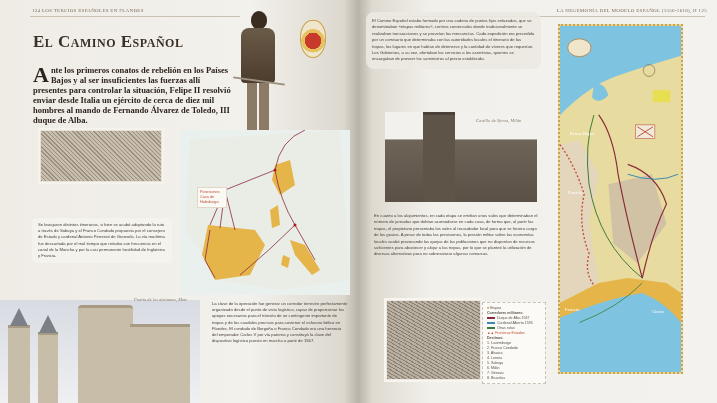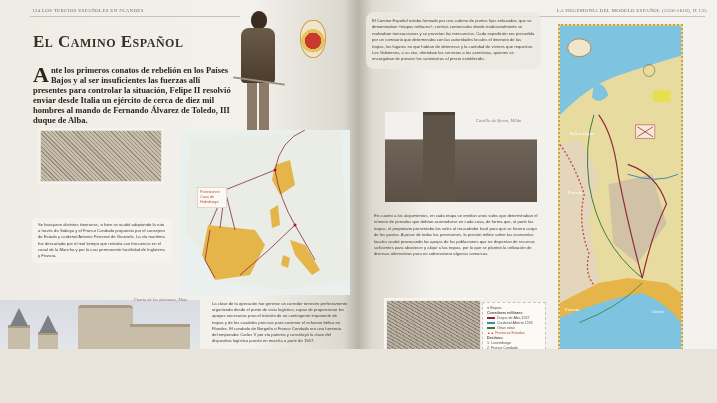--- a/index.html
+++ b/index.html
@@ -1,18 +1,18 @@
 <!DOCTYPE html>
 <html><head>
 <meta charset="utf-8">
 <style>
   * { box-sizing: border-box; margin: 0; padding: 0; }
   html, body { width: 717px; height: 403px; overflow: hidden; background: #e8e4dc; }
   .spread { position: relative; width: 717px; height: 403px; display: flex; }
-  .page { position: relative; height: 349px; overflow: hidden; }
+  .page { position: relative; height: 403px; overflow: hidden; }
   .page-left { width: 358px; background: linear-gradient(90deg, #efece6 0%, #f3f1ec 70%, #dcd8cf 96%, #b9b4aa 100%); }
   .page-right { width: 359px; background: linear-gradient(90deg, #b8b3a8 0%, #dedad1 4%, #f2f0eb 20%, #f4f2ee 100%); }
 
   .running-head { position: absolute; top: 8px; font-family: "Liberation Serif", serif; font-size: 5px; color: #7a6c5c; letter-spacing: 0.3px; text-transform: uppercase; }
   .rh-left { left: 32px; }
   .rh-right { right: 10px; }
   .rh-rule { position: absolute; top: 16px; height: 1px; background: #c9c2b4; }
   .rule-left { left: 30px; width: 210px; }
   .rule-right { right: 12px; width: 320px; }
 

